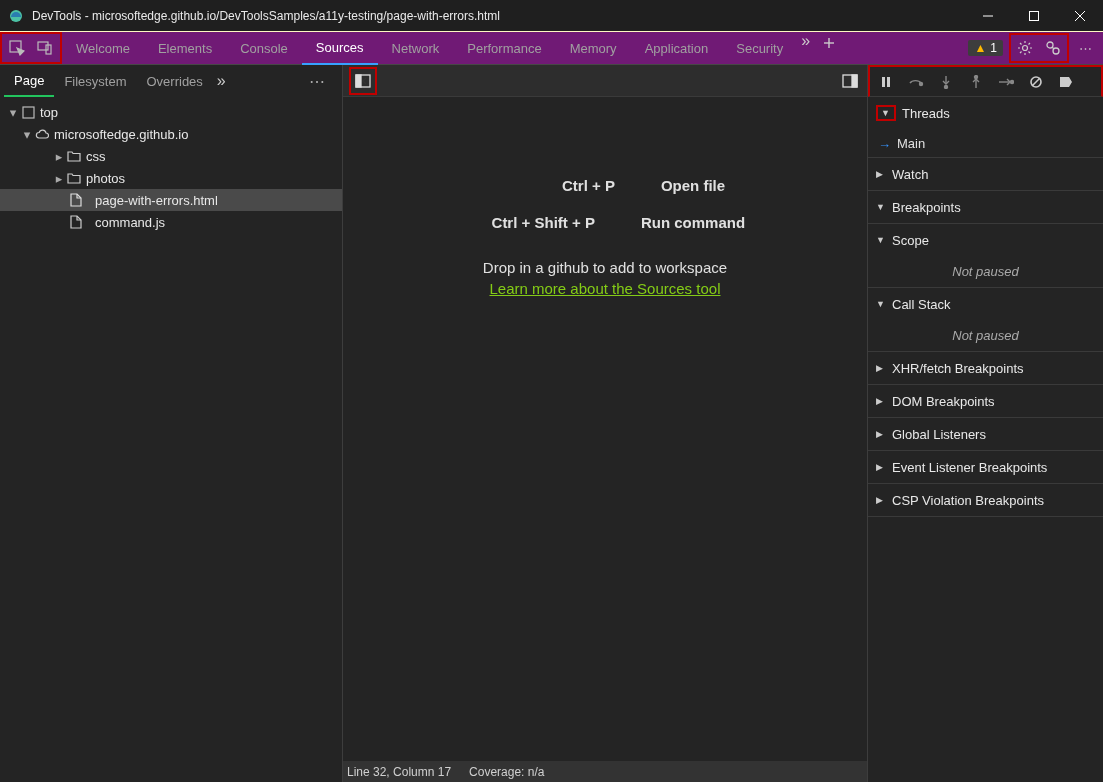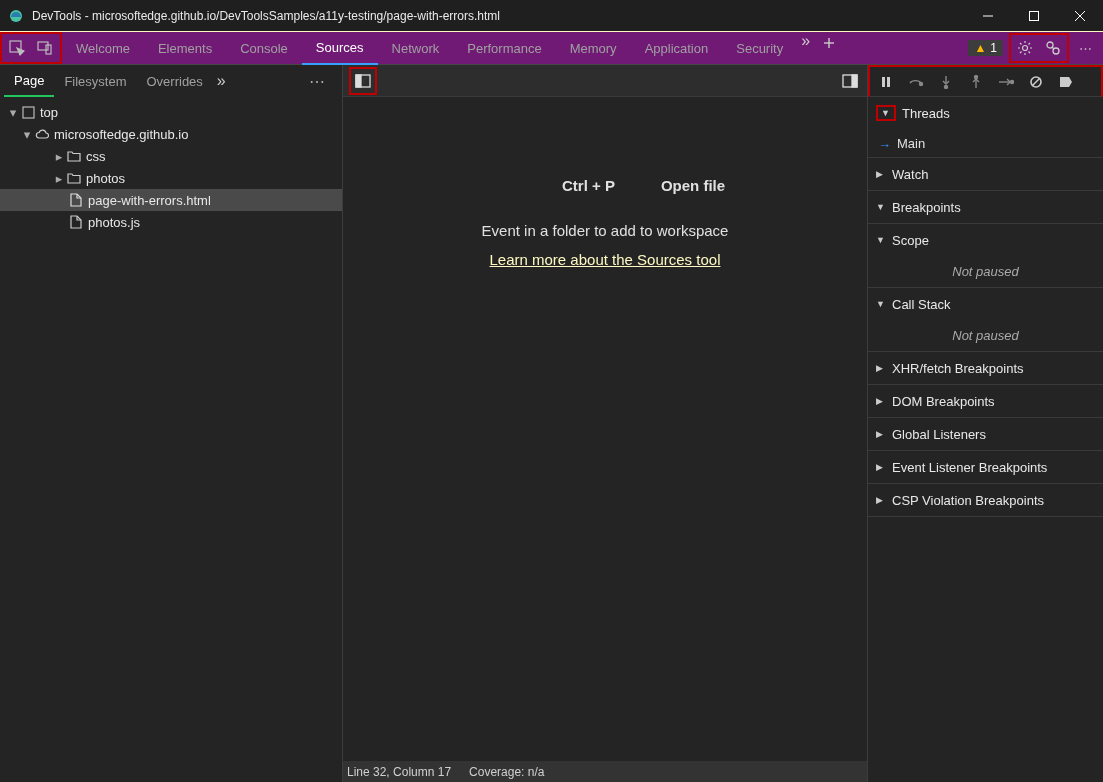--- a/index.html
+++ b/index.html
@@ -50,29 +50,29 @@
     .side-more { margin-left: auto; padding: 0 12px; color: #aaa; font-size: 16px; letter-spacing: 1px; }
     .tree { flex: 1; padding-top: 4px; }
     .tree-row { display: flex; align-items: center; height: 22px; font-size: 13px; color: #e8e8e8; }
     .tree-row.selected { background: #4a4a4a; }
     .tw { color: #aaa; width: 14px; display: inline-flex; justify-content: center; }
     .ico { width: 16px; height: 16px; display: inline-flex; align-items: center; justify-content: center; color: #bbb; margin-right: 4px; }
     .ind0 { padding-left: 6px; }
     .ind1 { padding-left: 20px; }
     .ind2 { padding-left: 36px; }
     .ind3 { padding-left: 52px; }
-    .ind4 { padding-left: 68px; }
+    .ind4 { padding-left: 68px; gap: 7px; }
     .hl-folder { display: inline-flex; align-items: center; }
     .center { flex: 1; background: #242424; display: flex; flex-direction: column; }
     .center-top { height: 32px; background: #2d2d2d; display: flex; align-items: center; justify-content: space-between; padding: 0 6px; border-bottom: 1px solid #3a3a3a; }
     .toggle-panel { width: 22px; height: 22px; display: flex; align-items: center; justify-content: center; color: #ccc; }
     .center-body { flex: 1; display: flex; flex-direction: column; align-items: center; padding-top: 80px; color: #e0e0e0; }
     .hint-row { display: flex; gap: 46px; align-items: center; margin-bottom: 20px; font-size: 15px; font-weight: bold;}
     .hint-kbd { text-align: right; width: 130px; }
-    .hint-link { color: #fef9c3; text-decoration: underline; margin-top: 12px; font-size: 15px; }
+    .hint-link { color: #84cc16; text-decoration: underline; margin-top: 4px; font-size: 15px; }
     .center-status { height: 22px; background: #333333; display: flex; align-items: center; padding: 0 4px; gap: 18px; font-size: 12px; color: #d0d0d0; }
     .right { width: 236px; background: #242424; display: flex; flex-direction: column; border-left: 1px solid #3d3d3d; }
     .dbg-bar { height: 32px; display: flex; align-items: center; padding: 2px 6px; gap: 10px; border-bottom: 1px solid #3a3a3a; }
     .dbg-icon { width: 20px; height: 20px; display: flex; align-items: center; justify-content: center; color: #bbb; }
     .section { border-bottom: 1px solid #3a3a3a; }
     .section-header { height: 32px; display: flex; align-items: center; padding: 0 8px; gap: 6px; font-size: 13px; color: #e8e8e8; }
     .section-body { padding: 8px; text-align: center; font-style: italic; color: #aaa; font-size: 13px; }
     .thread-item { height: 28px; display: flex; align-items: center; padding: 0 10px; gap: 6px; font-size: 13px; color: #e0e0e0; }
     .arrow-blue { color: #3794ff; }
     .caret { font-size: 9px; color: #ccc; width: 10px; }
@@ -223,21 +223,21 @@
           </span>
           <span>page-with-errors.html</span>
         </div>
       <div class="tree-row ind4">
           <span class="ico">
             <svg width="12" height="14" viewBox="0 0 12 14" fill="none" stroke="#ccc" stroke-width="1.2">
               <path d="M1 1h6l4 4v8H1z"></path>
               <path d="M7 1v4h4"></path>
             </svg>
           </span>
-          <span>photos.js</span>
+          <span>command.js</span>
         </div>
     </div>
   </div>
 
   <div class="center">
     <div class="center-top">
       <span class="hl" style="padding:1px;">
           <span class="toggle-panel">
             <svg width="16" height="14" viewBox="0 0 16 14" fill="none" stroke="#ddd" stroke-width="1.3">
               <rect x="1" y="1" width="14" height="12"></rect>
@@ -251,21 +251,25 @@
             <rect x="1" y="1" width="14" height="12"></rect>
             <rect x="10" y="1" width="5" height="12" fill="#ddd"></rect>
           </svg>
         </span>
     </div>
     <div class="center-body">
       <div class="hint-row">
         <span class="hint-kbd">Ctrl + P</span>
         <span>Open file</span>
       </div>
-      <div style="margin-top:8px;font-size:15px;">Event in a folder to add to workspace</div>
+      <div class="hint-row">
+        <span class="hint-kbd">Ctrl + Shift + P</span>
+        <span>Run command</span>
+      </div>
+      <div style="margin-top:8px;font-size:15px;">Drop in a github to add to workspace</div>
       <a class="hint-link">Learn more about the Sources tool</a>
     </div>
     <div class="center-status">
       <span>Line 32, Column 17</span>
       <span>Coverage: n/a</span>
     </div>
   </div>
 
   <div class="right">
     <div class="dbg-bar hl">

